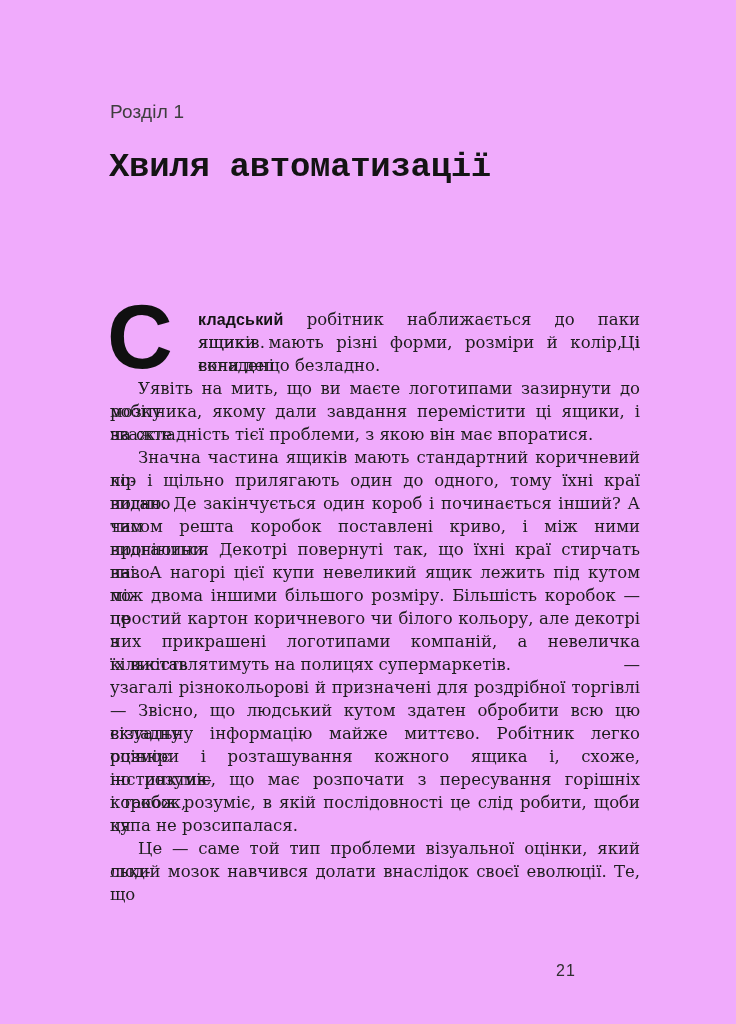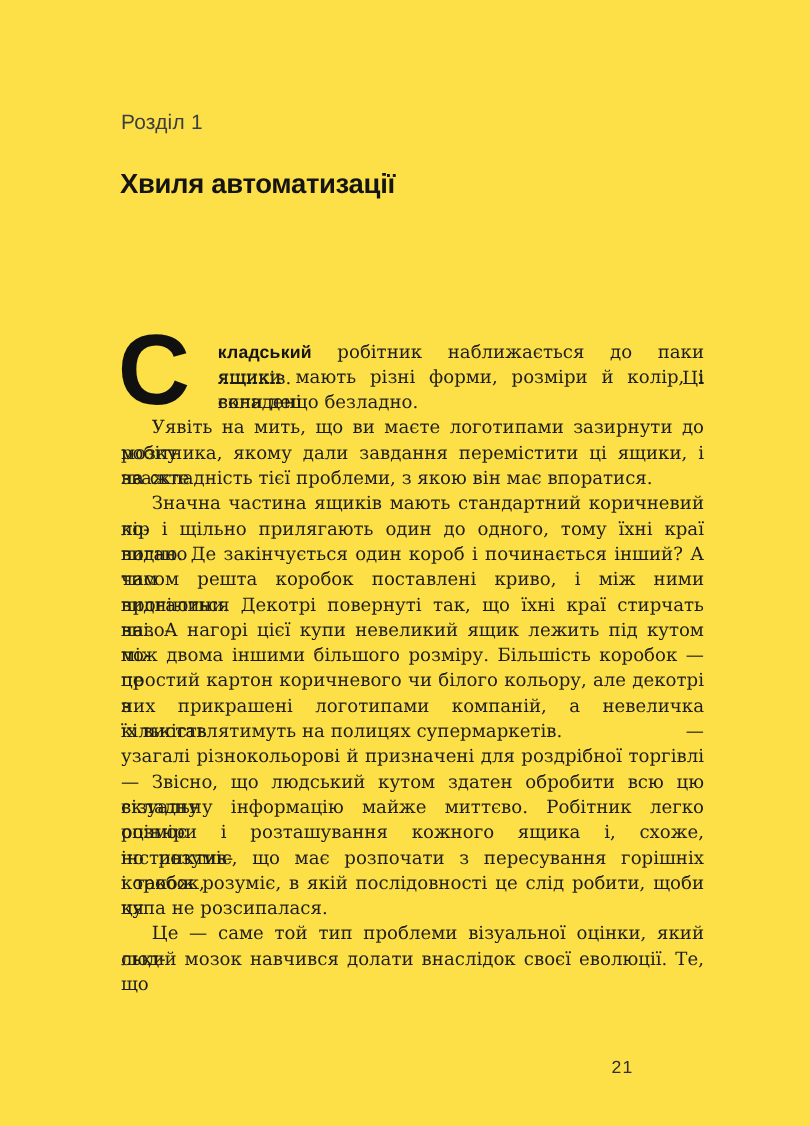--- a/index.html
+++ b/index.html
@@ -4,43 +4,43 @@
 <style>
   html, body {
     margin: 0;
     padding: 0;
     background: #ffffff;
   }
   .page {
     position: relative;
     width: 736px;
     height: 1024px;
-    background: #fde047;
+    background: #f0abfc;
     overflow: hidden;
     font-family: "DejaVu Serif", "Liberation Serif", serif;
   }
   .chapter-label {
     position: absolute;
     left: 110px;
     top: 100px;
     font-family: "Liberation Sans", sans-serif;
     font-weight: 400;
     font-size: 19px;
     line-height: 24px;
     color: #3e3e3e;
     letter-spacing: 0.2px;
   }
   .page-title {
     position: absolute;
     left: 109px;
     top: 150px;
     margin: 0;
-    font-family: Liberation Sans, sans-serif;
+    font-family: Liberation Mono, monospace;
     font-weight: 700;
-    font-size: 25px;
+    font-size: 34px;
     line-height: 35px;
     color: #141414;
     letter-spacing: -0.3px;
   }
   .body-text {
     position: absolute;
     left: 110px;
     top: 308px;
     width: 530px;
     color: #1d1d1d;

